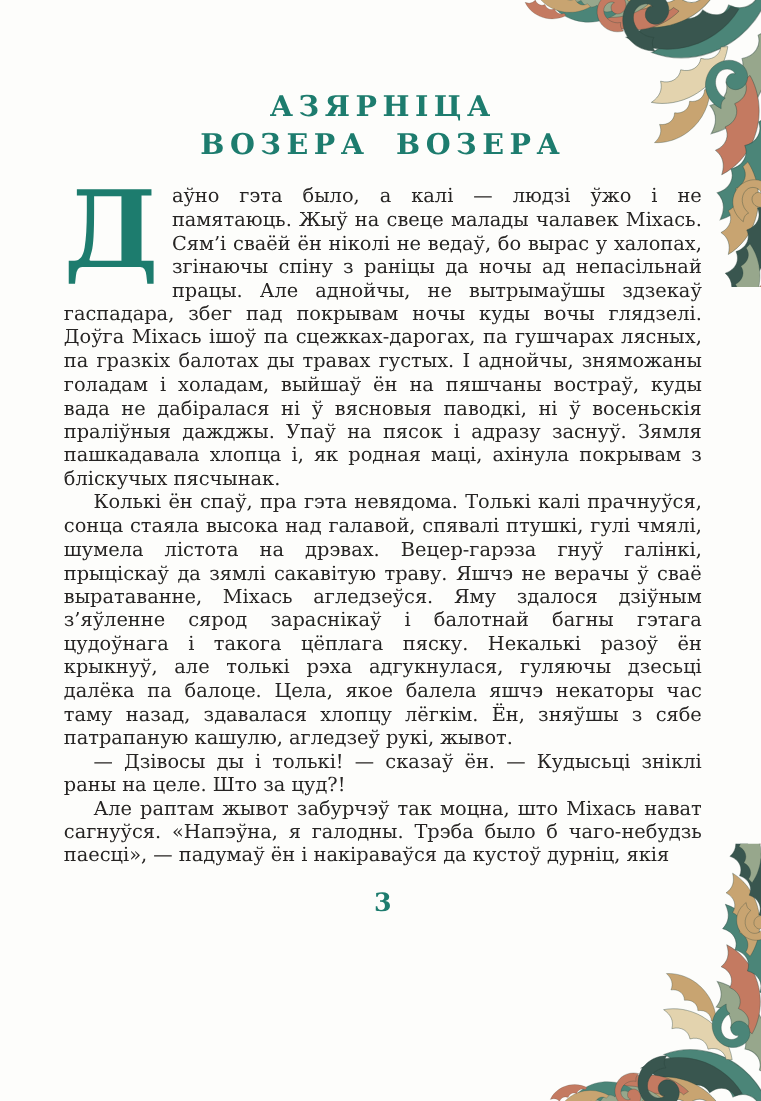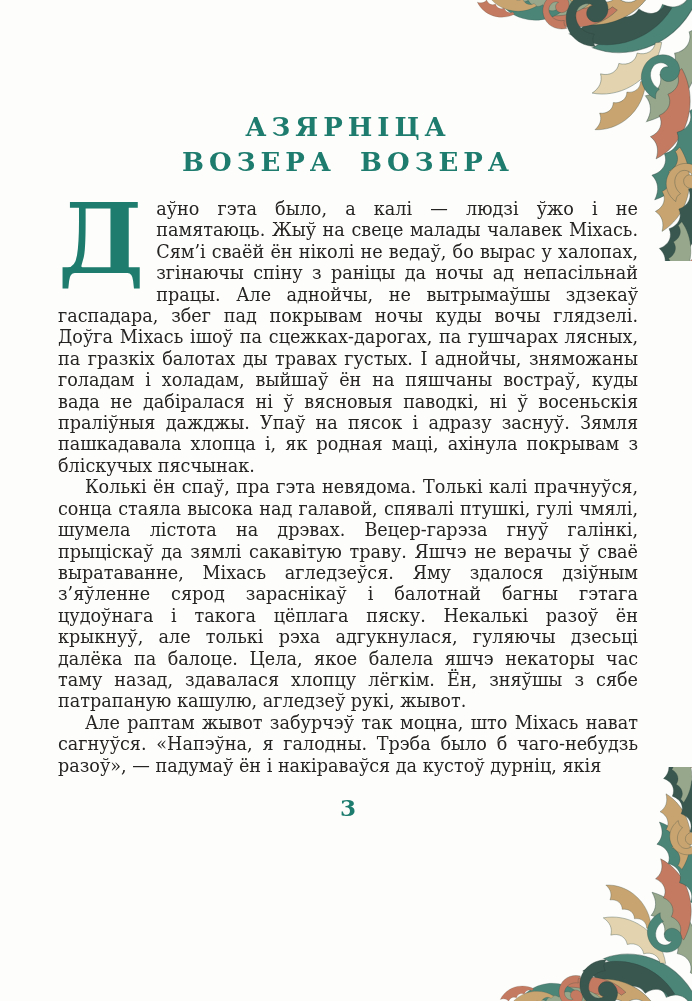--- a/index.html
+++ b/index.html
@@ -28,21 +28,21 @@
   .o1 { fill: var(--orn-teal); }
   .o2 { fill: var(--orn-tan); }
   .o3 { fill: var(--orn-coral); }
   .o4 { fill: var(--orn-sage); }
   .o5 { fill: var(--orn-slate); }
   .o6 { fill: var(--orn-cream); }
   
   .content { position: relative; z-index: 1; }
   .title {
     margin: 0;
-    padding-top: 110px;
+    padding-top: 80px;
     width: 580px;
     margin-left: 58px;
     text-align: center;
     color: var(--accent, #1d7c6e);
     font-size: 26px;
     font-weight: 700;
     letter-spacing: 5px;
     word-spacing: 10px;
     line-height: 35px;
   }
@@ -124,19 +124,20 @@
   <div class="content">
 
     <h1 class="title">
       <span class="title-line">АЗЯРНІЦА</span>
       <span class="title-line">ВОЗЕРА ВОЗЕРА</span>
     </h1>
 
     <div class="text-block">
       <p class="para"><span class="dropcap">Д</span><span>аўно гэта было, а калі — людзі ўжо і не памятаюць. Жыў на свеце малады чалавек Міхась. Сям’і сваёй ён ніколі не ведаў, бо вырас у халопах, згінаючы спіну з раніцы да ночы ад непасільнай працы. Але аднойчы, не вытрымаўшы здзекаў гаспадара, збег пад покрывам ночы куды вочы глядзелі. Доўга Міхась ішоў па сцежках-дарогах, па гушчарах лясных, па гразкіх балотах ды травах густых. І аднойчы, зняможаны голадам і холадам, выйшаў ён на пяшчаны востраў, куды вада не дабіралася ні ў вясновыя паводкі, ні ў восеньскія праліўныя дажджы. Упаў на пясок і адразу заснуў. Зямля пашкадавала хлопца і, як родная маці, ахінула покрывам з бліскучых пясчынак.</span></p>
       <p class="para indent">Колькі ён спаў, пра гэта невядома. Толькі калі прачнуўся, сонца стаяла высока над галавой, спявалі птушкі, гулі чмялі, шумела лістота на дрэвах. Вецер-гарэза гнуў галінкі, прыціскаў да зямлі сакавітую траву. Яшчэ не верачы ў сваё выратаванне, Міхась агледзеўся. Яму здалося дзіўным з’яўленне сярод зараснікаў і балотнай багны гэтага цудоўнага і такога цёплага пяску. Некалькі разоў ён крыкнуў, але толькі рэха адгукнулася, гуляючы дзесьці далёка па балоце. Цела, якое балела яшчэ некаторы час таму назад, здавалася хлопцу лёгкім. Ён, зняўшы з сябе патрапаную кашулю, агледзеў рукі, жывот.</p>
-      <p class="para indent">Але раптам жывот забурчэў так моцна, што Міхась нават сагнуўся. «Напэўна, я галодны. Трэба было б чаго-небудзь разоў», — падумаў ён і накіраваўся да кустоў дурніц, якія</p>
+      <p class="para indent">— Дзівосы ды і толькі! — сказаў ён. — Кудысьці зніклі раны на целе. Што за цуд?!</p>
+      <p class="para indent">Але раптам жывот забурчэў так моцна, што Міхась нават сагнуўся. «Напэўна, я галодны. Трэба было б чаго-небудзь паесці», — падумаў ён і накіраваўся да кустоў дурніц, якія</p>
     </div>
 
     <div class="page-number">3</div>
 
   </div>
 </div>
 
 </body></html>

